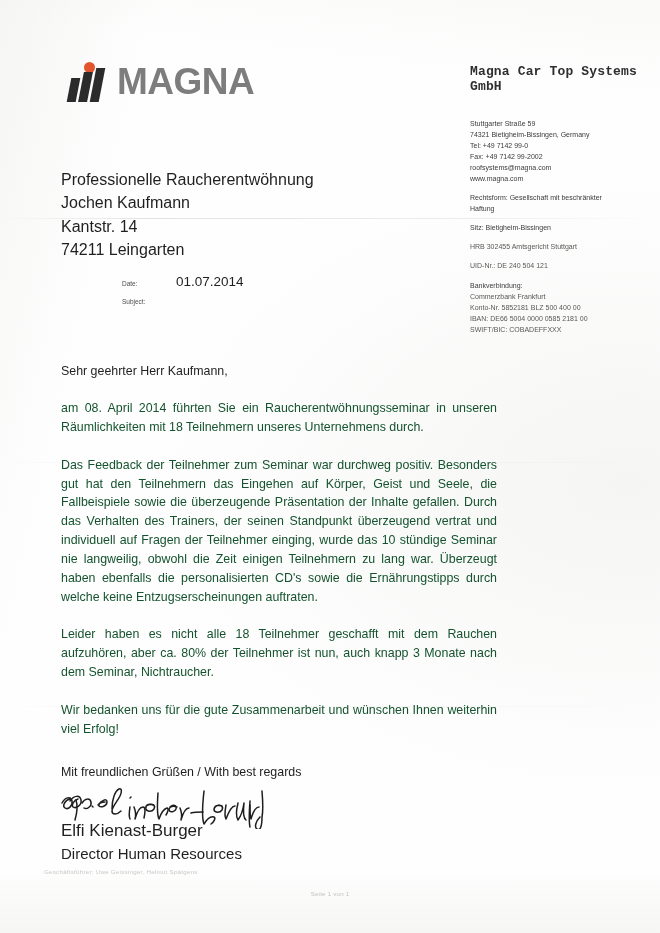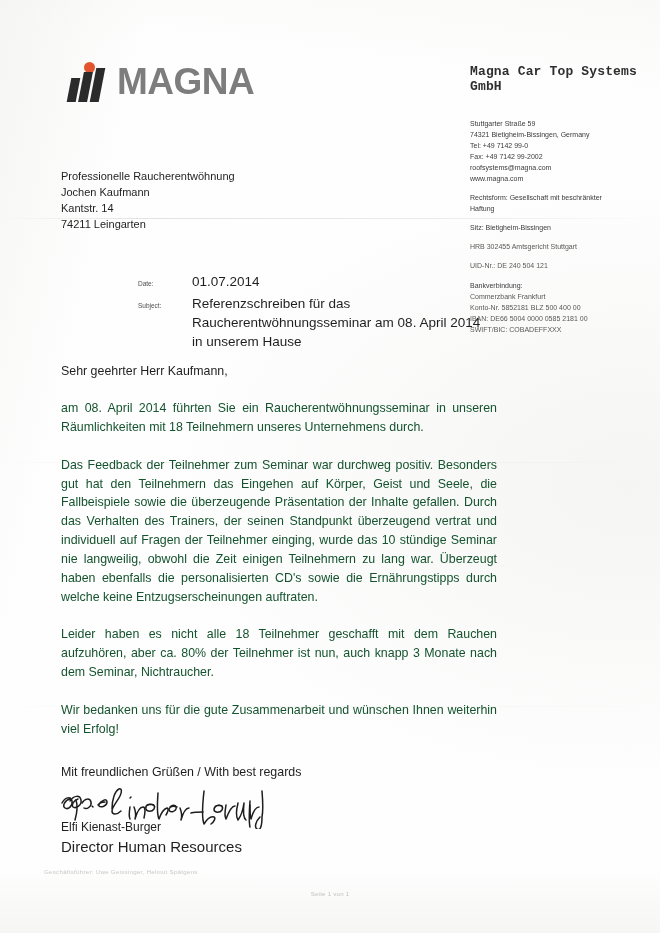--- a/index.html
+++ b/index.html
@@ -106,29 +106,29 @@
   }
   .company-line.faint { color: #585856; }
 
   
   .recipient {
     position: absolute;
     left: 61px;
     top: 168px;
   }
   .recipient-line {
-    font-size: 11px;
+    font-size: 16px;
     line-height: 1.46;
     color: #1f1f1f;
   }
 
   
   .meta {
     position: absolute;
-    left: 138px;
+    left: 122px;
     top: 272px;
     width: 420px;
   }
   .meta-row {
     display: flex;
     align-items: baseline;
   }
   .meta-label {
     width: 54px;
     flex: 0 0 54px;
@@ -176,21 +176,21 @@
     color: #1f1f1f;
   }
   .signature {
     position: relative;
     height: 36px;
     margin-top: 4px;
     margin-left: -7px;
   }
   .signature svg { display: block; }
   .signer-name {
-    font-size: 12px;
+    font-size: 17px;
     color: #1f1f1f;
     line-height: 1.42;
   }
   .signer-title {
     font-size: 15px;
     color: #1f1f1f;
     line-height: 1.42;
   }
 
   
@@ -278,25 +278,20 @@
     <div class="recipient-line">74211 Leingarten</div>
   </div>
 
   <div class="meta">
     <div class="meta-row">
       <div class="meta-label">Date:</div>
       <div class="meta-value">01.07.2014</div>
     </div>
     <div class="meta-row subject">
       <div class="meta-label">Subject:</div>
-      <div>
-        <div class="meta-value">Referenzschreiben für das</div>
-        <div class="meta-value">Raucherentwöhnungsseminar am 08. April 2014</div>
-        <div class="meta-value">in unserem Hause</div>
-      </div>
     </div>
   </div>
 
   <div class="body">
     <div class="salutation">Sehr geehrter Herr Kaufmann,</div>
     <p class="para">am 08. April 2014 führten Sie ein Raucherentwöhnungsseminar in unseren Räumlichkeiten mit 18 Teilnehmern unseres Unternehmens durch.</p>
     <p class="para">Das Feedback der Teilnehmer zum Seminar war durchweg positiv. Besonders gut hat den Teilnehmern das Eingehen auf Körper, Geist und Seele, die Fallbeispiele sowie die überzeugende Präsentation der Inhalte gefallen. Durch das Verhalten des Trainers, der seinen Standpunkt überzeugend vertrat und individuell auf Fragen der Teilnehmer einging, wurde das 10 stündige Seminar nie langweilig, obwohl die Zeit einigen Teilnehmern zu lang war. Überzeugt haben ebenfalls die personalisierten CD's sowie die Ernährungstipps durch welche keine Entzugserscheinungen auftraten.</p>
     <p class="para">Leider haben es nicht alle 18 Teilnehmer geschafft mit dem Rauchen aufzuhören, aber ca. 80% der Teilnehmer ist nun, auch knapp 3 Monate nach dem Seminar, Nichtraucher.</p>
     <p class="para">Wir bedanken uns für die gute Zusammenarbeit und wünschen Ihnen weiterhin viel Erfolg!</p>
   </div>

